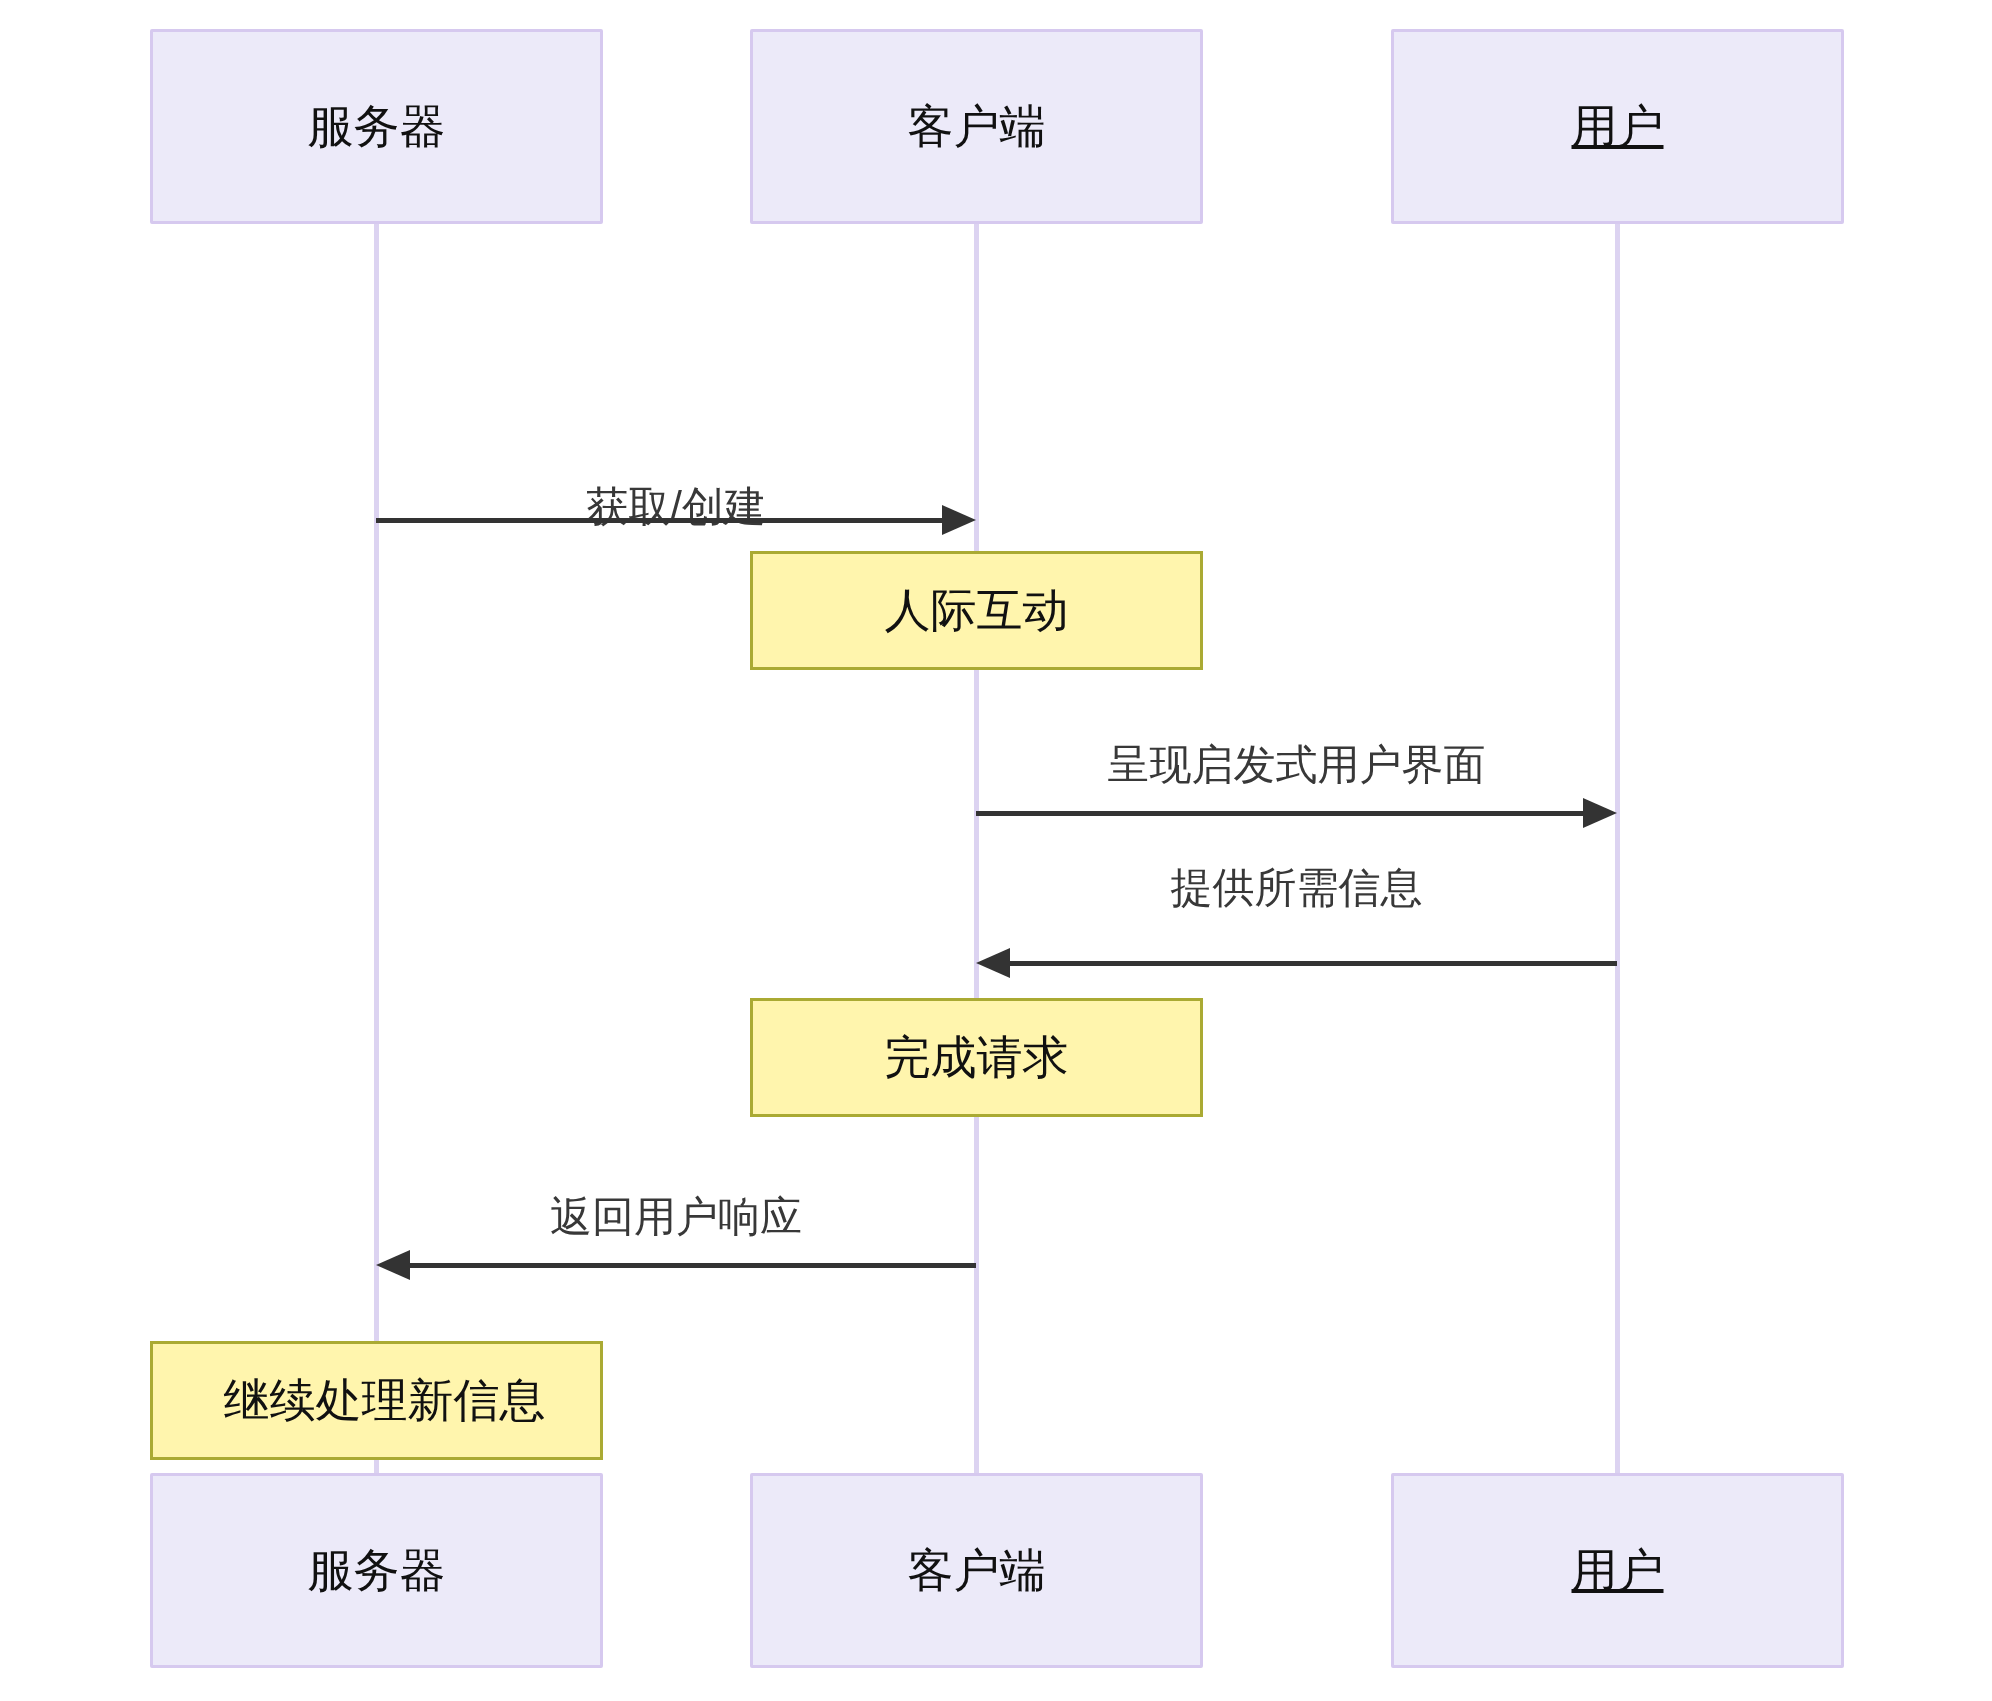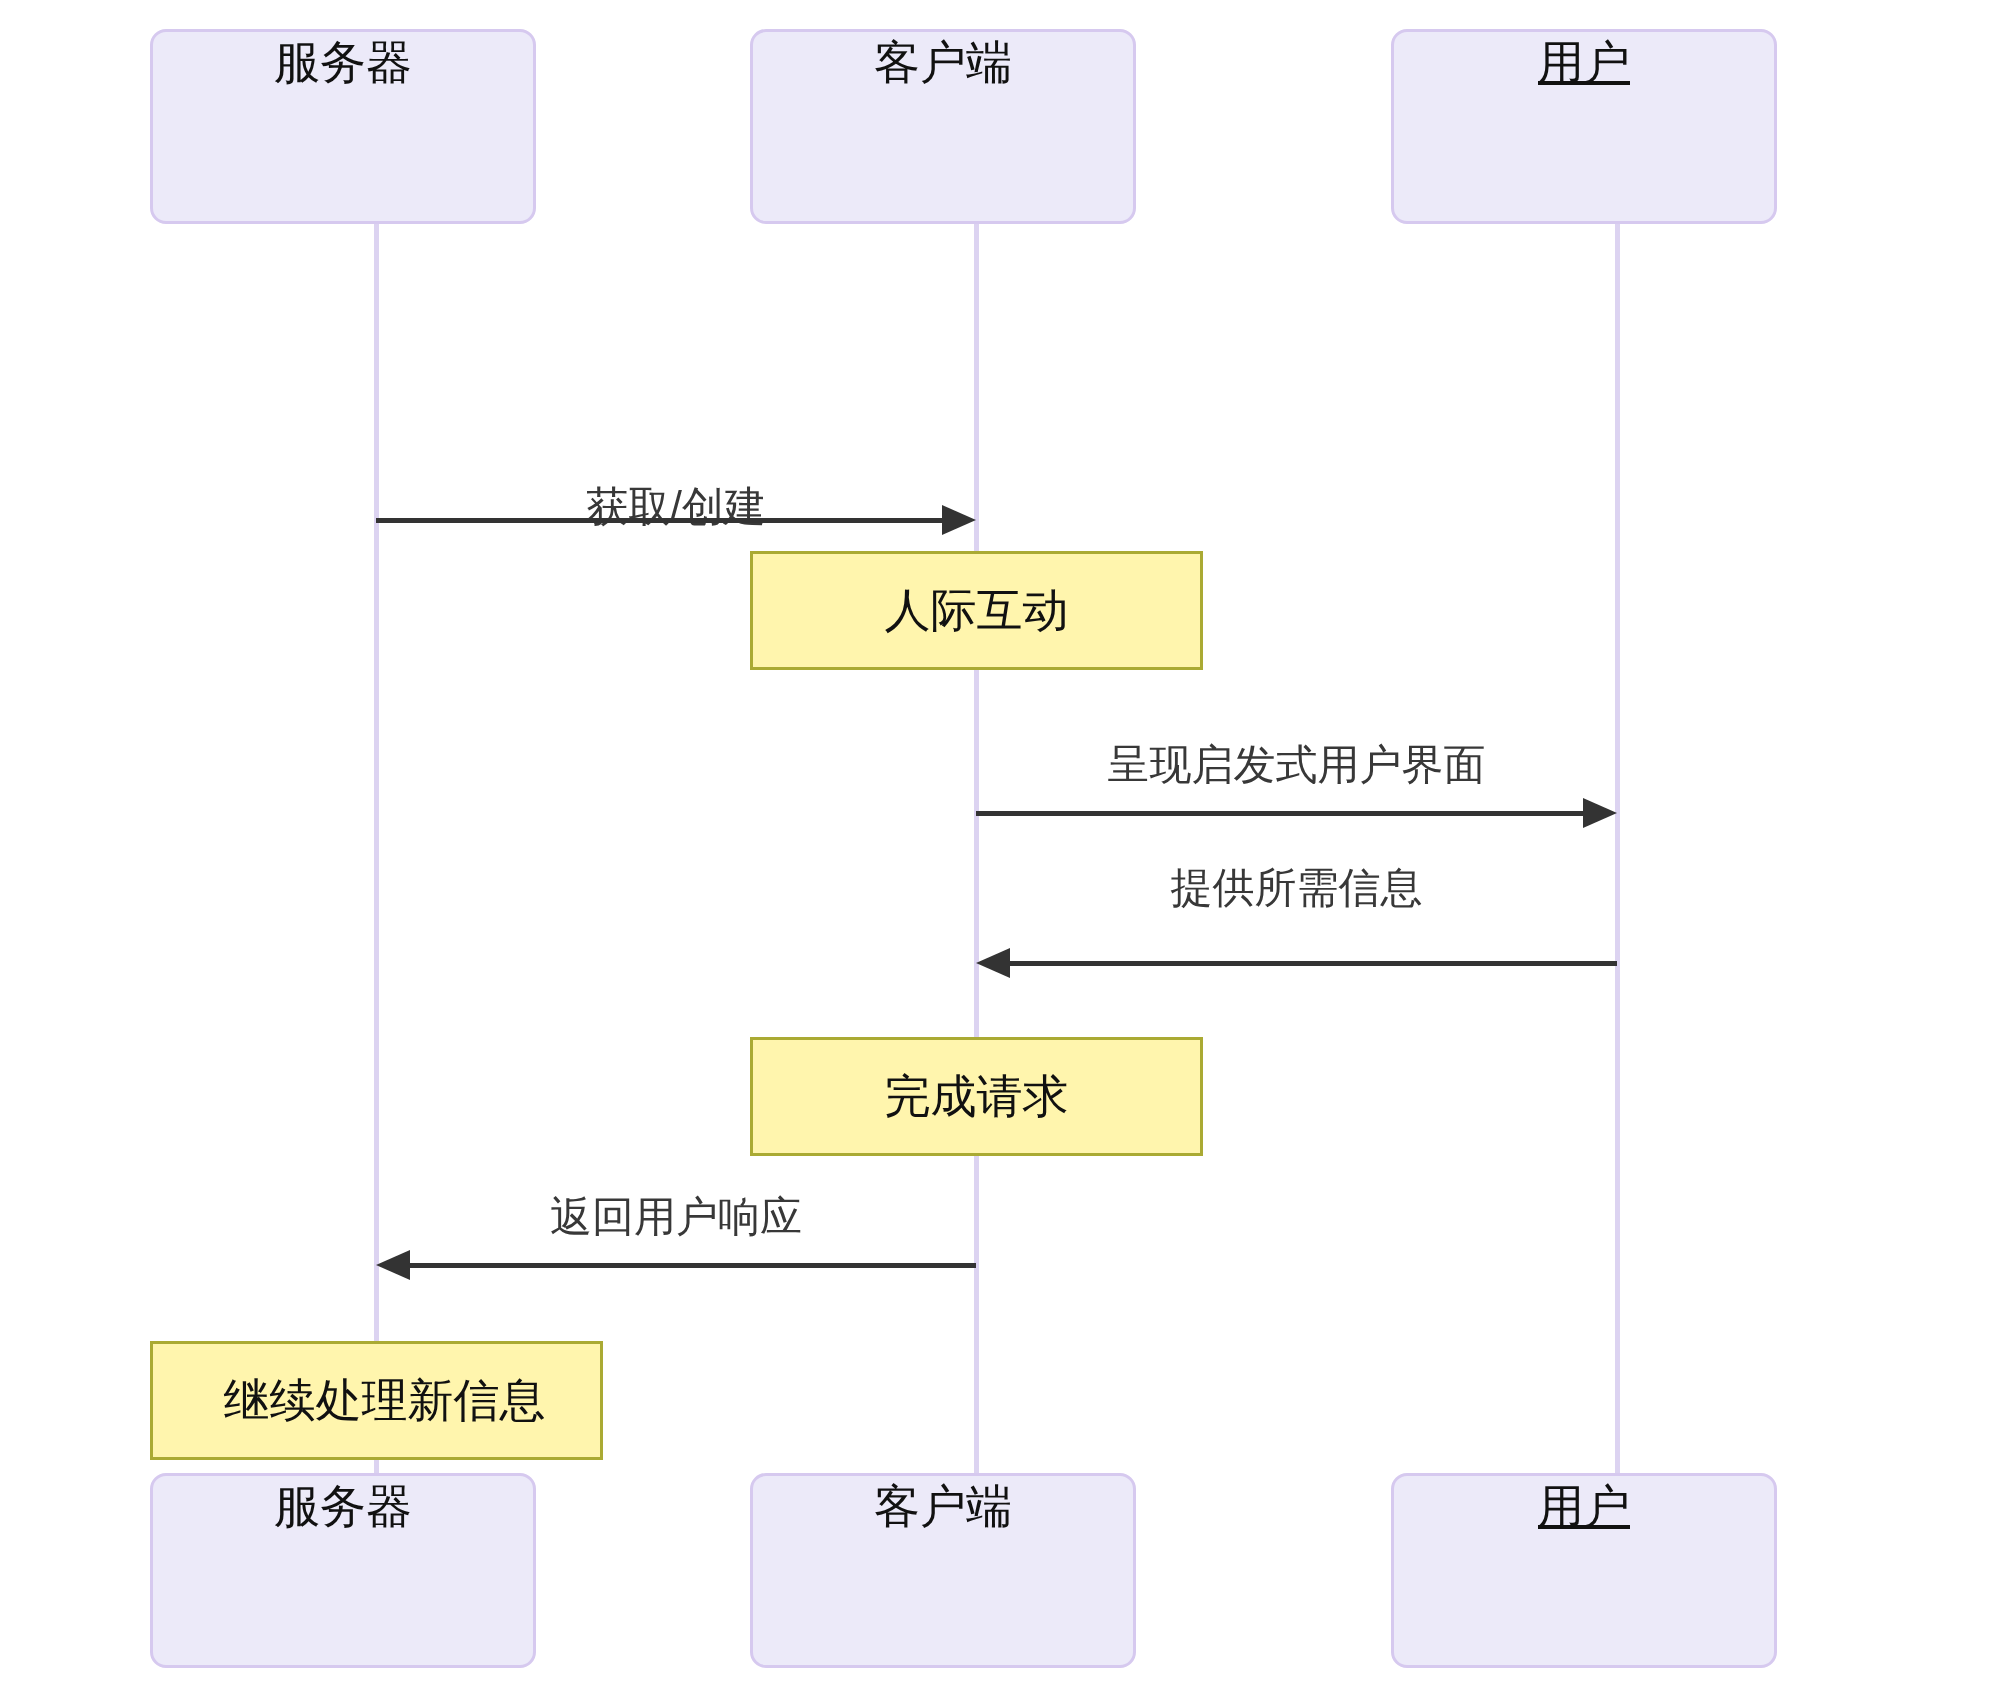--- a/index.html
+++ b/index.html
@@ -22,25 +22,25 @@
     background:var(--background);
     overflow:hidden;
   }
   .lifeline{
     position:absolute;
     width:5px;top:224px;height:1249px;
     background:var(--lifeline);
   }
   .actor-box{
     position:absolute;
-    width:386px;height:195px;
+    width:453px;height:195px;
     background:var(--actor_fill);
     border:3px solid var(--actor_border);
-    border-radius:16px;
-    display:flex;align-items:flex-start;justify-content:center;
+    border-radius:2px;
+    display:flex;align-items:center;justify-content:center;
     font-size:46px;color:var(--text);
   }
   .note{
     position:absolute;
     width:453px;height:119px;
     background:var(--note_fill);
     border:3px solid var(--note_border);
     display:flex;align-items:center;justify-content:center;
     font-size:46px;color:var(--text);
   }
@@ -71,21 +71,21 @@
   
   .ab-server{left:150px;}
   .ab-client{left:750px;}
   .ab-user{left:1391px;text-decoration:underline;}
   .ab-top{top:29px;}
   .ab-bottom{top:1473px;}
 
   
   .note-1{left:150px;top:253px;}
   .note-2{left:750px;top:551px;}
-  .note-3{left:750px;top:998px;margin-top:39px;}
+  .note-3{left:750px;top:998px;}
   .note-4{left:150px;top:1341px;padding-left:16px;}
 
   
   .m1-label{left:376px;width:600px;top:444px;margin-top:35px;}
   .m1-line{left:376px;width:570px;top:518px;}
   .m1-head{left:942px;top:505px;}
   
   .m2-label{left:976px;width:641px;top:737px;}
   .m2-line{left:976px;width:607px;top:811px;}
   .m2-head{left:1583px;top:798px;}

